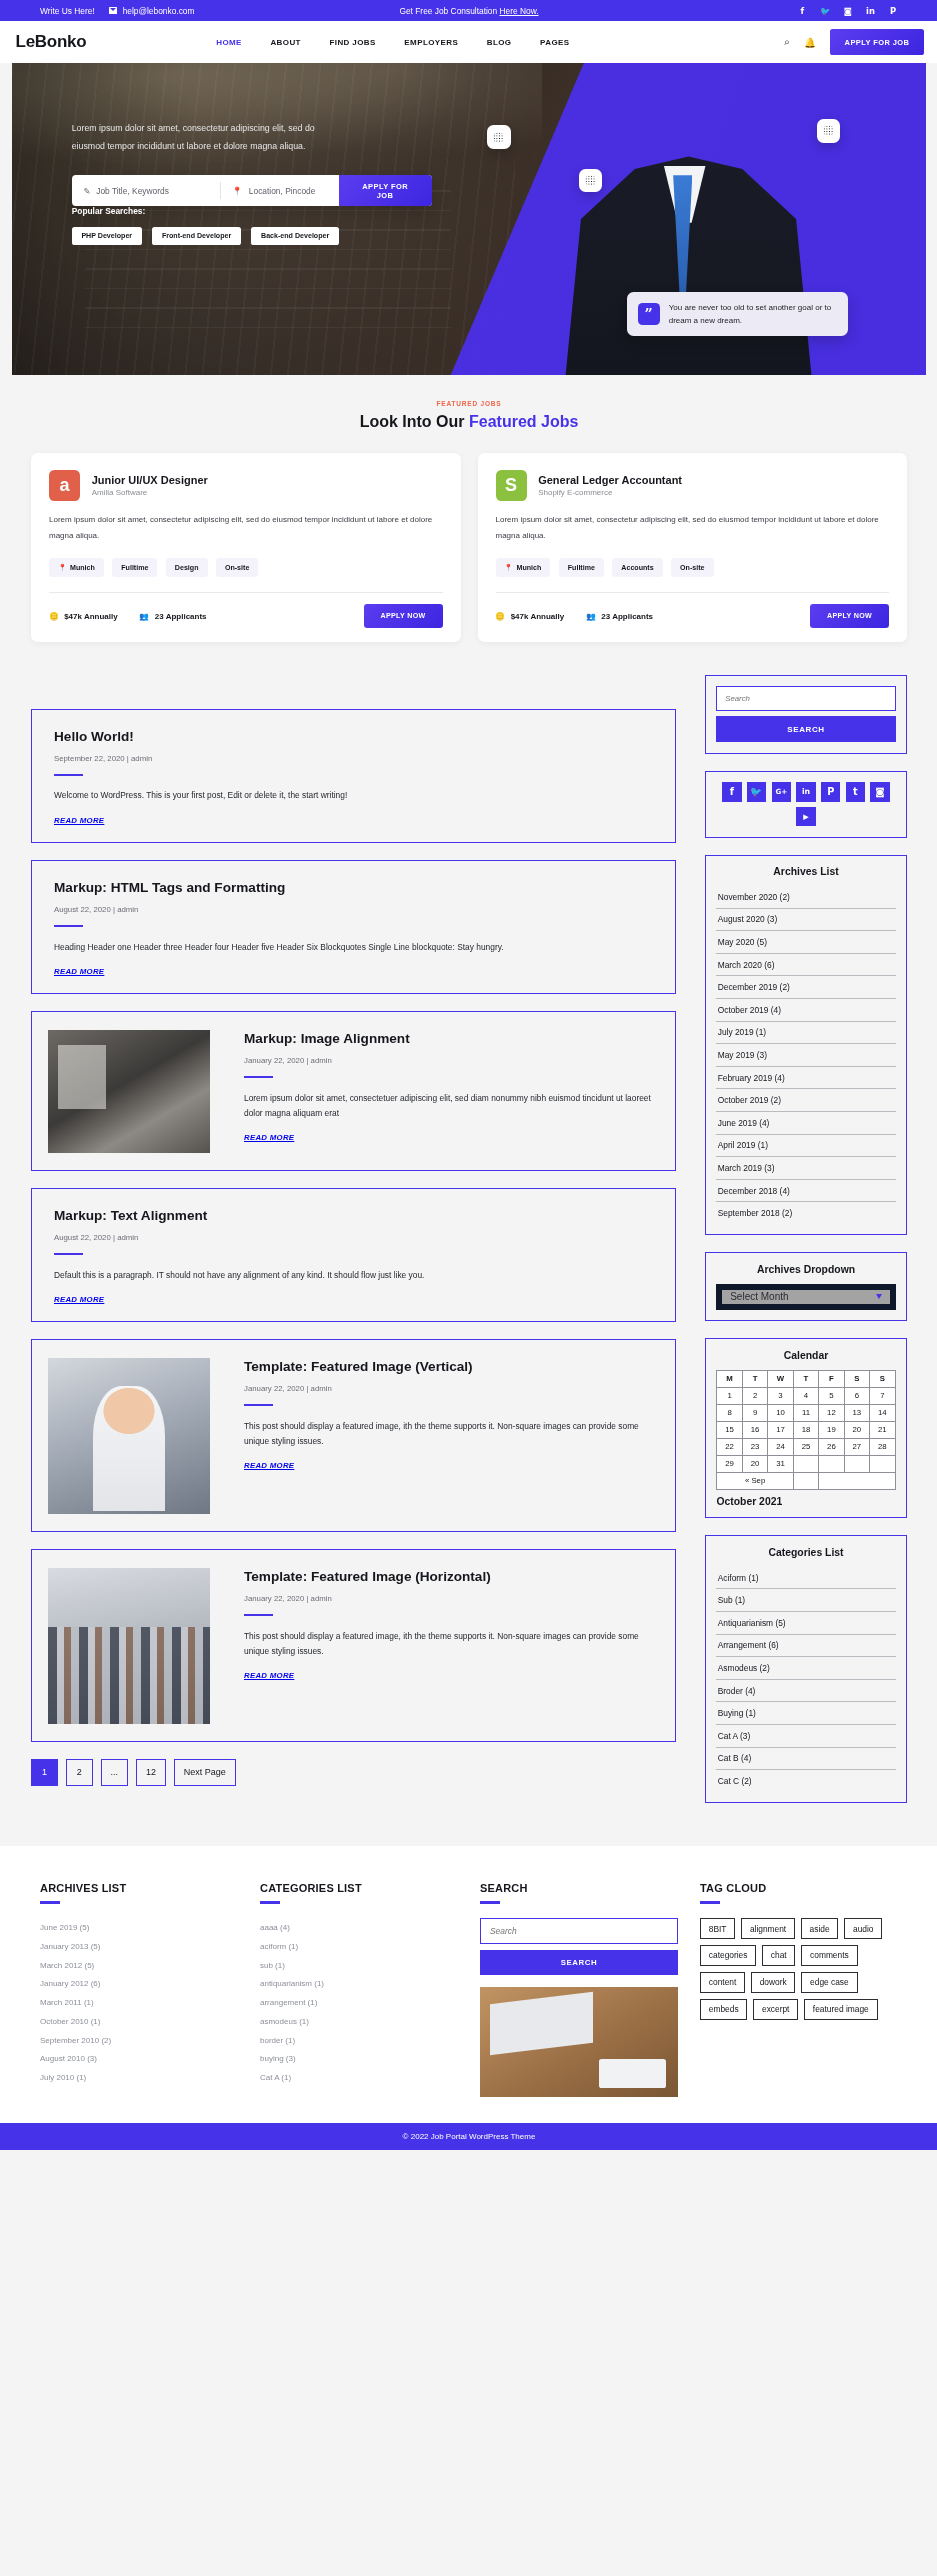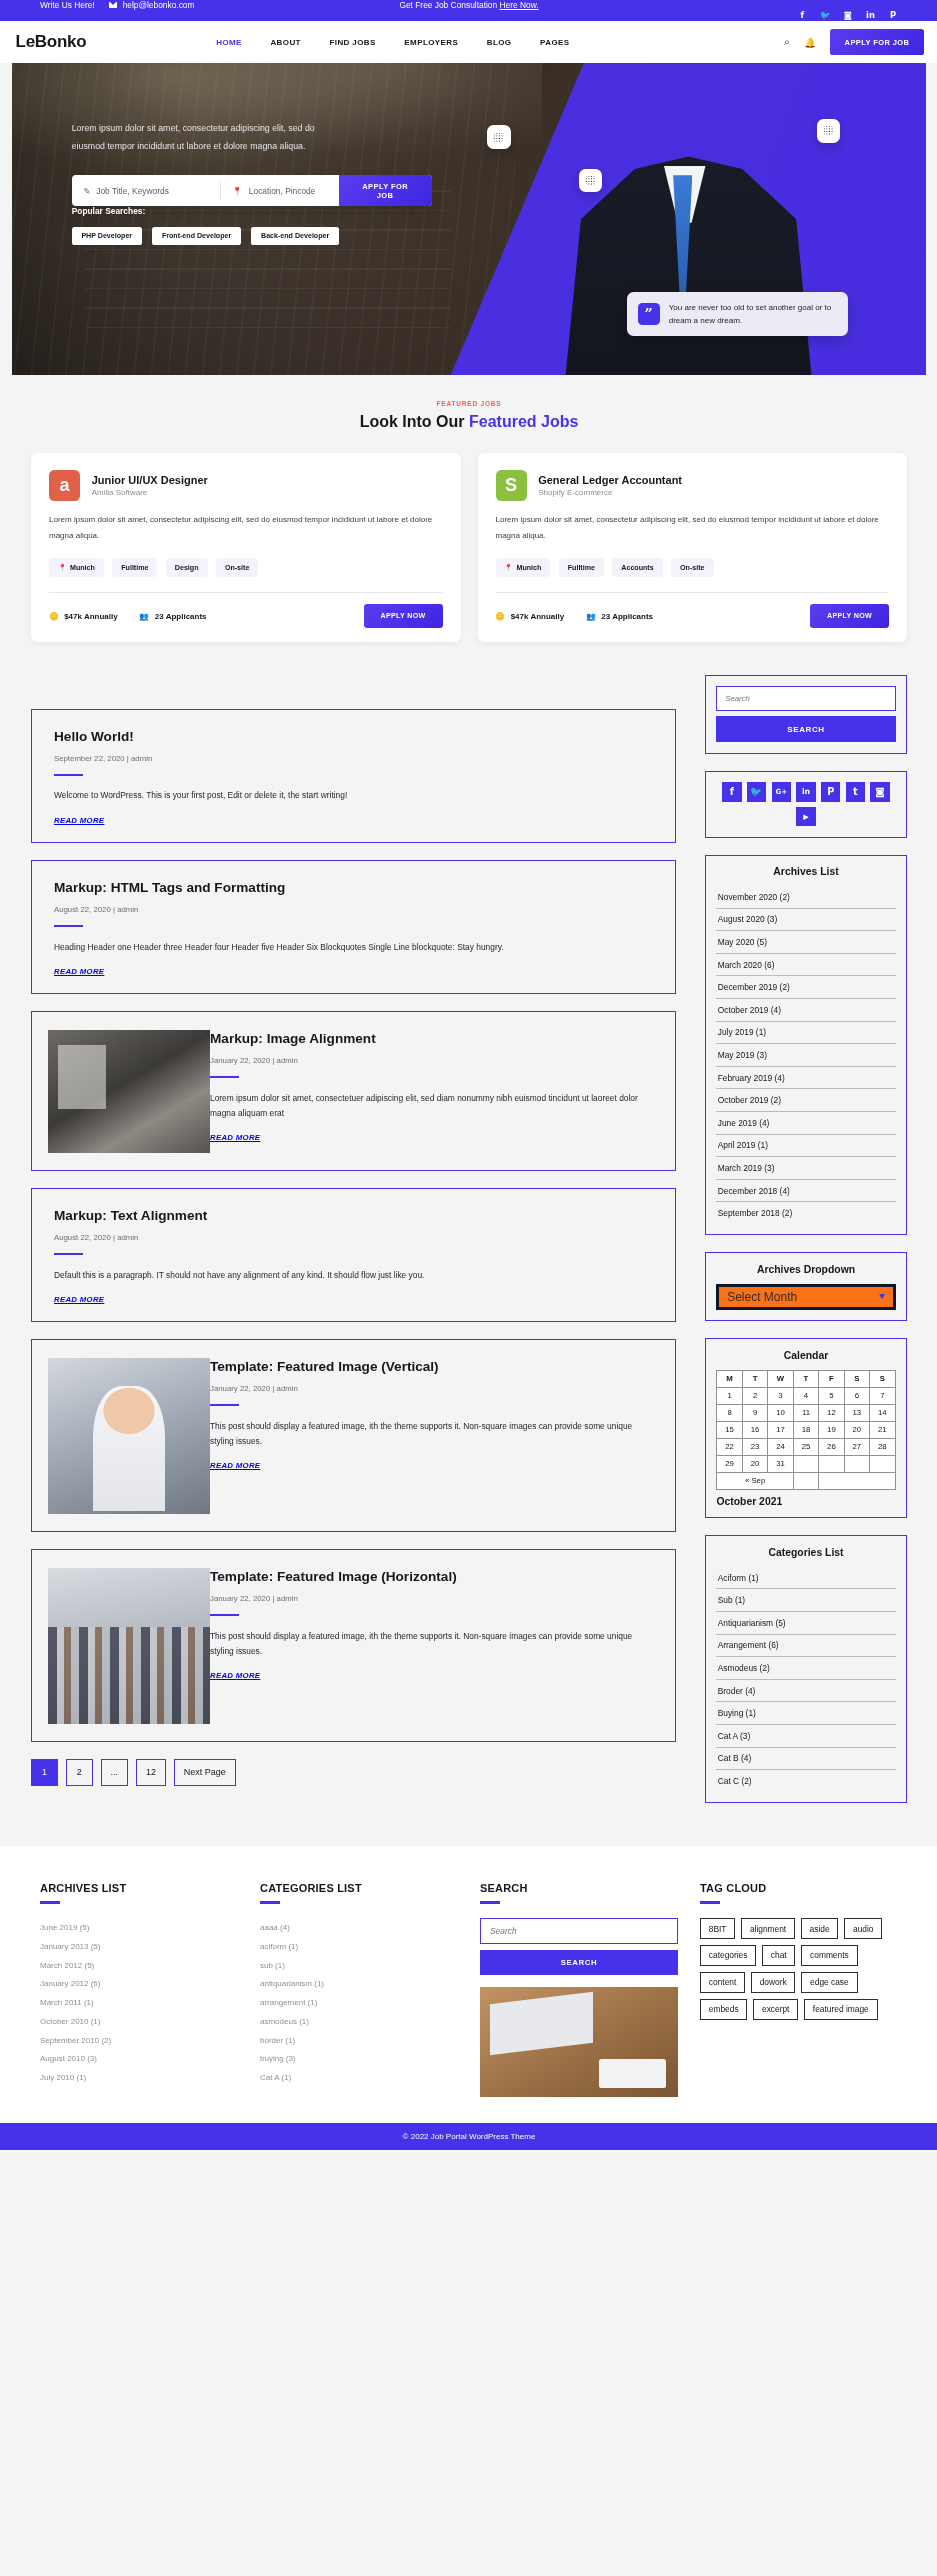--- a/index.html
+++ b/index.html
@@ -6,21 +6,21 @@
   body {
     width:938px;
     font-family:"Liberation Sans", sans-serif;
     background:#f4f4f5;
     color:#15171c;
     -webkit-font-smoothing:antialiased;
   }
   
   .topbar{
     background:#4632e8;height:21px;color:#fff;font-size:8.4px;
-    display:flex;position:relative;flex-direction:column;
+    display:flex;align-items:center;position:relative;
   }
   .topbar .left{margin-left:40px;display:flex;align-items:center;gap:14.3px;}
   .topbar .mailgrp{display:flex;align-items:center;gap:5.2px;}
   .env{display:inline-block;width:8.4px;height:6.5px;background:#fff;position:relative;border-radius:0.6px;}
   .env:after{content:"";position:absolute;left:0.6px;top:0.6px;width:0;height:0;
     border-left:3.6px solid transparent;border-right:3.6px solid transparent;border-top:3.2px solid #4632e8;}
   .topbar .center{position:absolute;left:50%;transform:translateX(-50%);font-size:8.4px;}
   .topbar .center a{color:#fff;text-decoration:underline;}
   .topbar .right{margin-left:auto;margin-right:40px;display:flex;gap:13px;align-items:center;}
   .sicon{width:9.7px;height:9.7px;display:inline-flex;align-items:center;justify-content:center;
@@ -115,21 +115,21 @@
 
   
   .content{display:flex;gap:28.6px;padding:6.5px 31px 26px;align-items:center;}
   .posts{flex:1;}
   .post{border:1px solid #4632e8;padding:18px 22px 17px;margin-bottom:17px;background:#f4f4f5;}
   .post h3{font-size:13.6px;font-weight:bold;line-height:1.32;}
   .pmeta{font-size:7.8px;color:#6b6e75;margin-top:7.8px;}
   .rule{width:28.6px;height:2.6px;background:#4632e8;margin:11px 0 12.3px;}
   .pbody{font-size:8.4px;line-height:1.8;color:#26282e;}
   .readmore{display:inline-block;margin-top:12.3px;font-size:7.8px;font-style:italic;font-weight:bold;letter-spacing:0.3px;}
-  .post.withimg{display:flex;gap:0;align-items:flex-start;padding-left:16px;}
+  .post.withimg{display:flex;gap:34px;align-items:flex-start;padding-left:16px;}
   .post.withimg .thumb{width:162px;flex:none;}
   .post.withimg .ptext{flex:1;}
   .photo{width:100%;height:123px;background:#c8cbd0;position:relative;overflow:hidden;}
   .ph-office{background:linear-gradient(150deg,#6d6a66,#3c3a38 45%,#8d8983 70%,#55524e);}
   .ph-office:after{content:"";position:absolute;left:6%;top:12%;width:30%;height:52%;background:rgba(235,235,230,.55);}
   .ph-woman{background:linear-gradient(160deg,#d4d8dd,#9fa7b3 50%,#6e7783);}
   .ph-woman:after{content:"";position:absolute;left:28%;top:18%;width:44%;height:80%;
     background:radial-gradient(ellipse 50% 26% at 50% 20%, #f0c8a8 70%, transparent 72%),
                linear-gradient(#f4f5f7,#e3e5e9);border-radius:40% 40% 0 0;}
   .ph-crowd{background:linear-gradient(170deg,#d8dbe0,#aeb3bb 55%,#80858e);}
@@ -149,21 +149,21 @@
   .sinput{width:100%;border:1px solid #4632e8;background:#fff;height:25px;padding:0 7.8px;
     font-size:7.8px;font-style:italic;color:#7b7e85;font-family:"Liberation Sans",sans-serif;}
   .sbtn{width:100%;margin-top:5.2px;background:#4632e8;color:#fff;border:none;height:26px;
     font-size:8px;font-weight:bold;letter-spacing:0.6px;cursor:pointer;font-family:"Liberation Sans",sans-serif;}
   .socials{display:flex;flex-wrap:wrap;gap:5.2px;justify-content:center;}
   .soc{width:19.5px;height:19.5px;background:#4632e8;color:#fff;display:flex;align-items:center;justify-content:center;
     font-size:9.7px;font-weight:bold;font-family:"DejaVu Sans",sans-serif;cursor:pointer;}
   .alist{list-style:none;}
   .alist li{font-size:8.4px;padding:5.8px 1.3px;border-bottom:0.6px solid #b9bbc0;cursor:pointer;}
   .alist li:last-child{border-bottom:none;}
-  .selectmonth{width:100%;border:3px solid #0f172a;background:#f97316;height:26px;padding:0 7.8px;font-size:12px;
+  .selectmonth{width:100%;border:6px solid #0f172a;background:#a3a3a3;height:26px;padding:0 7.8px;font-size:10px;
     display:flex;align-items:center;color:#2b2d33;cursor:pointer;}
   .caret{margin-left:auto;width:0;height:0;border-left:3.9px solid transparent;border-right:3.9px solid transparent;border-top:5.2px solid #4632e8;}
   table.cal{width:100%;border-collapse:collapse;}
   table.cal th, table.cal td{border:0.6px solid #8d9097;height:17px;text-align:center;font-size:7.8px;background:#fff;}
   table.cal th{font-weight:bold;}
   .calfoot td{font-size:7.8px;}
   .calmonth{font-size:10.4px;font-weight:bold;margin-top:6.5px;}
 
   
   .footer{background:#fff;padding:36px 40px 26px;display:flex;gap:22px;}

